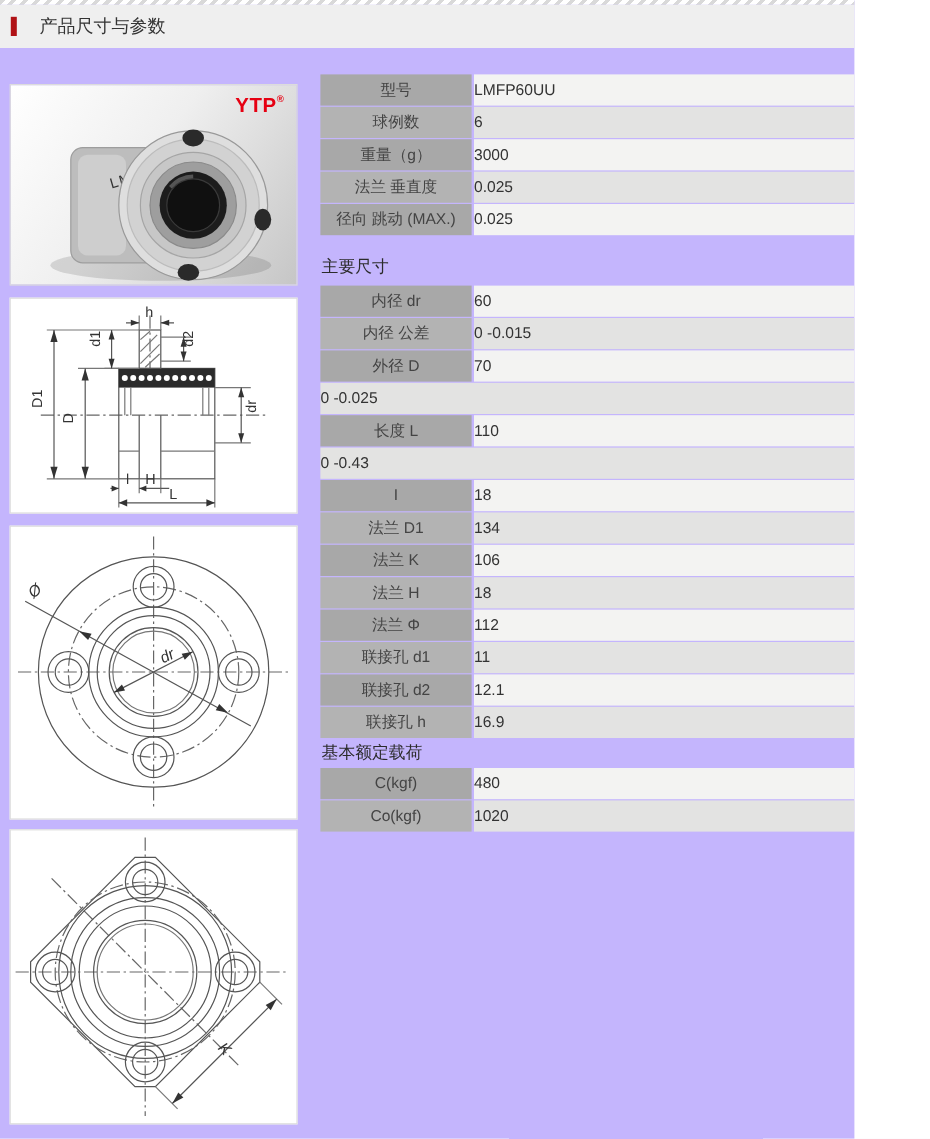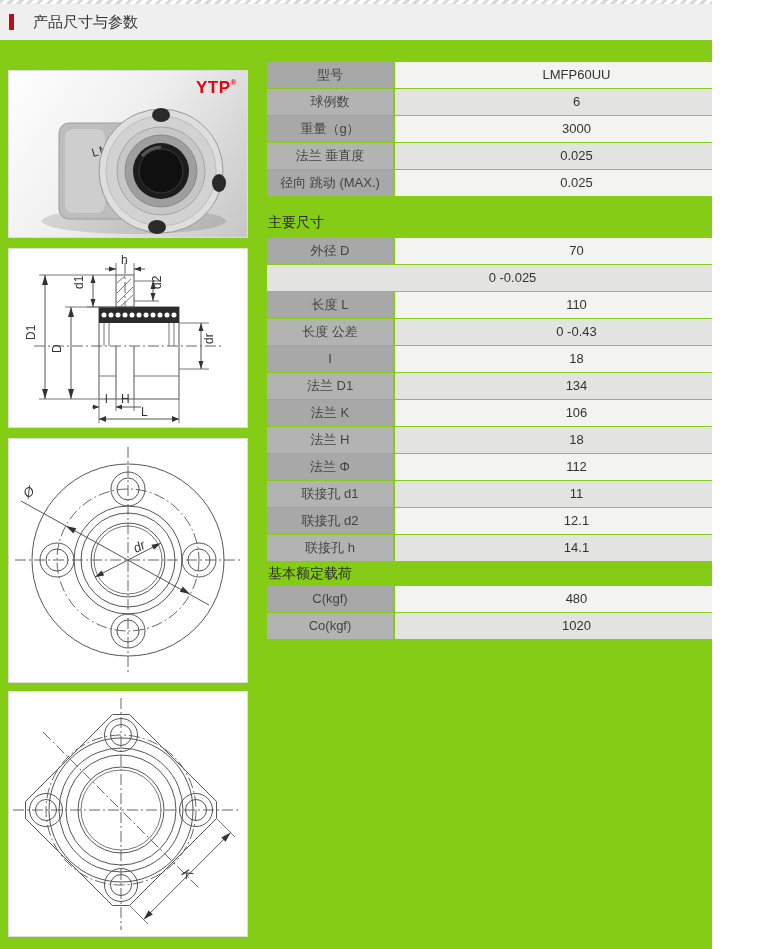--- a/index.html
+++ b/index.html
@@ -1,37 +1,37 @@
 <!DOCTYPE html>
 <html><head>
 <meta charset="utf-8">
 <style>
   html,body{margin:0;padding:0;background:#fff;}
-  .page{position:relative;width:712px;height:949px;background:#84cc16;overflow:hidden;
+  .page{position:relative;width:712px;height:949px;background:#c4b5fd;overflow:hidden;
         font-family:"Liberation Sans","DejaVu Sans",sans-serif;}
   .top-dash{position:absolute;top:0;left:0;width:775px;height:4px;
         background:repeating-linear-gradient(135deg,#d9d9d9 0 3px,#ffffff 3px 7px);}
   .header{position:absolute;top:4px;left:0;width:775px;height:36px;background:#efefef;}
   .red-bar{position:absolute;left:9px;top:10px;width:5px;height:16px;background:#b01216;}
   .header-title{position:absolute;left:33px;top:9px;font-size:15px;color:#333;}
 
   .left-col{position:absolute;left:8px;top:70px;width:240px;}
   .box{box-sizing:border-box;width:240px;border:1px solid #dcdcdc;background:#fff;position:relative;overflow:hidden;}
   .photo-box{height:168px;margin-bottom:10px;background:linear-gradient(125deg,#ffffff 0%,#efefef 45%,#c6c6c6 100%);}
   .draw1{height:180px;margin-bottom:10px;}
   .draw2{height:245px;margin-bottom:8px;}
   .draw3{height:246px;}
   .logo{position:absolute;top:7px;right:10px;color:#e60012;font-weight:bold;font-size:17px;letter-spacing:.5px;}
   .logo .reg{font-size:8px;vertical-align:top;}
 
   .right-col{position:absolute;left:267px;top:62px;width:491px;}
   .srow{display:flex;margin-bottom:1px;}
   .cell{height:26px;line-height:26px;font-size:13px;overflow:hidden;white-space:nowrap;}
   .lbl{width:126px;text-align:center;color:#444;margin-right:2px;}
-  .val{flex:1;text-align:center;color:#333;}
+  .val{flex:1;text-align:left;color:#333;}
   .srow:nth-child(odd) .lbl{background:#a8a8a8;}
   .srow:nth-child(even) .lbl{background:#b3b3b3;}
   .srow:nth-child(odd) .val{background:#f3f3f2;}
   .srow:nth-child(even) .val{background:#e3e3e2;}
   .section-title{font-size:14px;color:#2b2b2b;margin:18px 0 6px 1px;}
   .section-title.lr{margin:4px 0 3px 1px;}
 
   .box svg{display:block;}
   .box svg text{font-family:"Liberation Sans","DejaVu Sans",sans-serif;font-size:12px;fill:#333;}
   .box svg text.it{font-style:italic;font-size:13px;}
@@ -244,32 +244,39 @@
           <div class="cell val">0.025</div>
         </div>
         <div class="srow">
           <div class="cell lbl">径向 跳动 (MAX.)</div>
           <div class="cell val">0.025</div>
         </div>
       </div>
     <div class="section-title">主要尺寸</div>
     <div class="spec-table">
         <div class="srow">
+          <div class="cell lbl">内径 dr</div>
+          <div class="cell val">60</div>
+        </div>
+        <div class="srow">
+          <div class="cell lbl">内径 公差</div>
+          <div class="cell val">0 -0.015</div>
+        </div>
+        <div class="srow">
           <div class="cell lbl">外径 D</div>
           <div class="cell val">70</div>
         </div>
         <div class="srow">
           <div class="cell val">0 -0.025</div>
         </div>
         <div class="srow">
           <div class="cell lbl">长度 L</div>
           <div class="cell val">110</div>
         </div>
         <div class="srow">
-          <div class="cell lbl">长度 公差</div>
           <div class="cell val">0 -0.43</div>
         </div>
         <div class="srow">
           <div class="cell lbl">I</div>
           <div class="cell val">18</div>
         </div>
         <div class="srow">
           <div class="cell lbl">法兰 D1</div>
           <div class="cell val">134</div>
         </div>
@@ -288,21 +295,21 @@
         <div class="srow">
           <div class="cell lbl">联接孔 d1</div>
           <div class="cell val">11</div>
         </div>
         <div class="srow">
           <div class="cell lbl">联接孔 d2</div>
           <div class="cell val">12.1</div>
         </div>
         <div class="srow">
           <div class="cell lbl">联接孔 h</div>
-          <div class="cell val">14.1</div>
+          <div class="cell val">16.9</div>
         </div>
       </div>
     <div class="section-title lr">基本额定载荷</div>
     <div class="spec-table">
         <div class="srow">
           <div class="cell lbl">C(kgf)</div>
           <div class="cell val">480</div>
         </div>
         <div class="srow">
           <div class="cell lbl">Co(kgf)</div>

